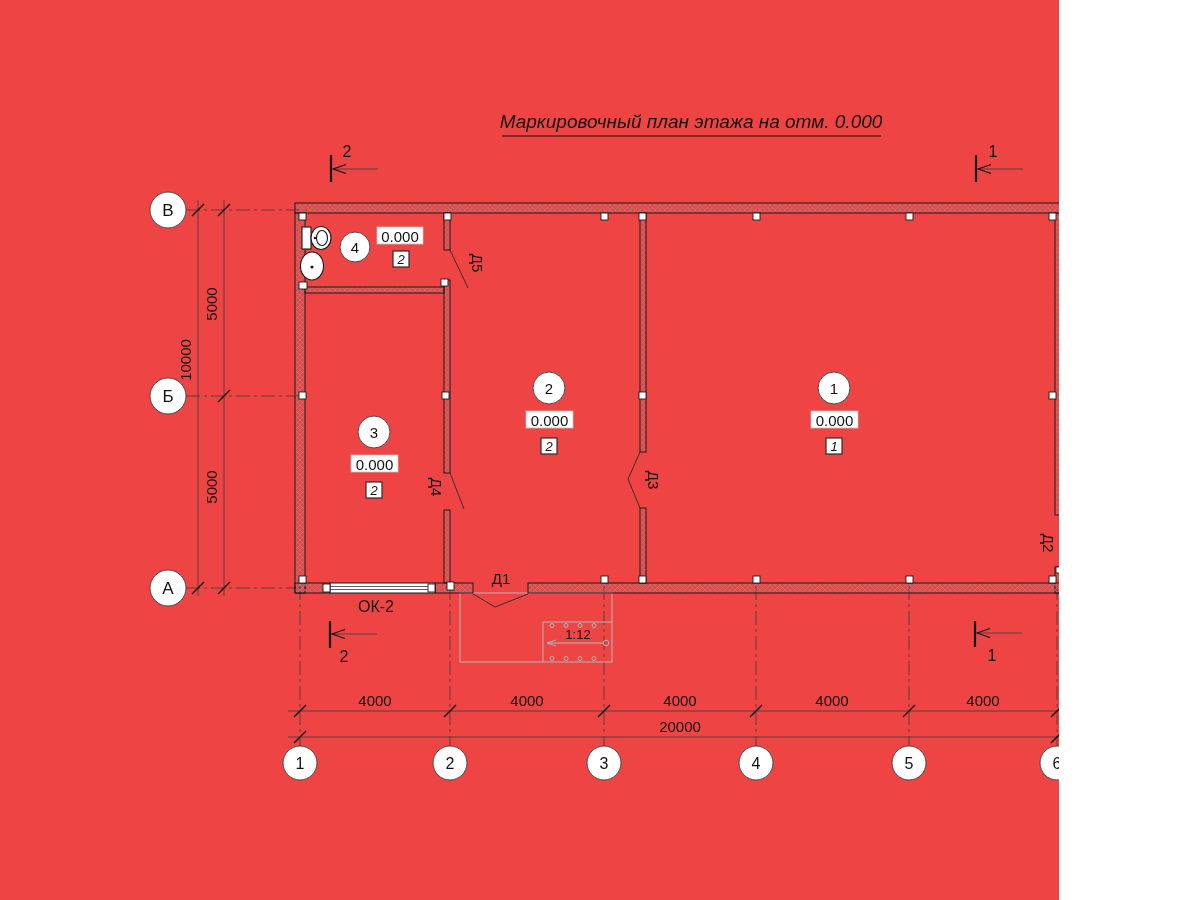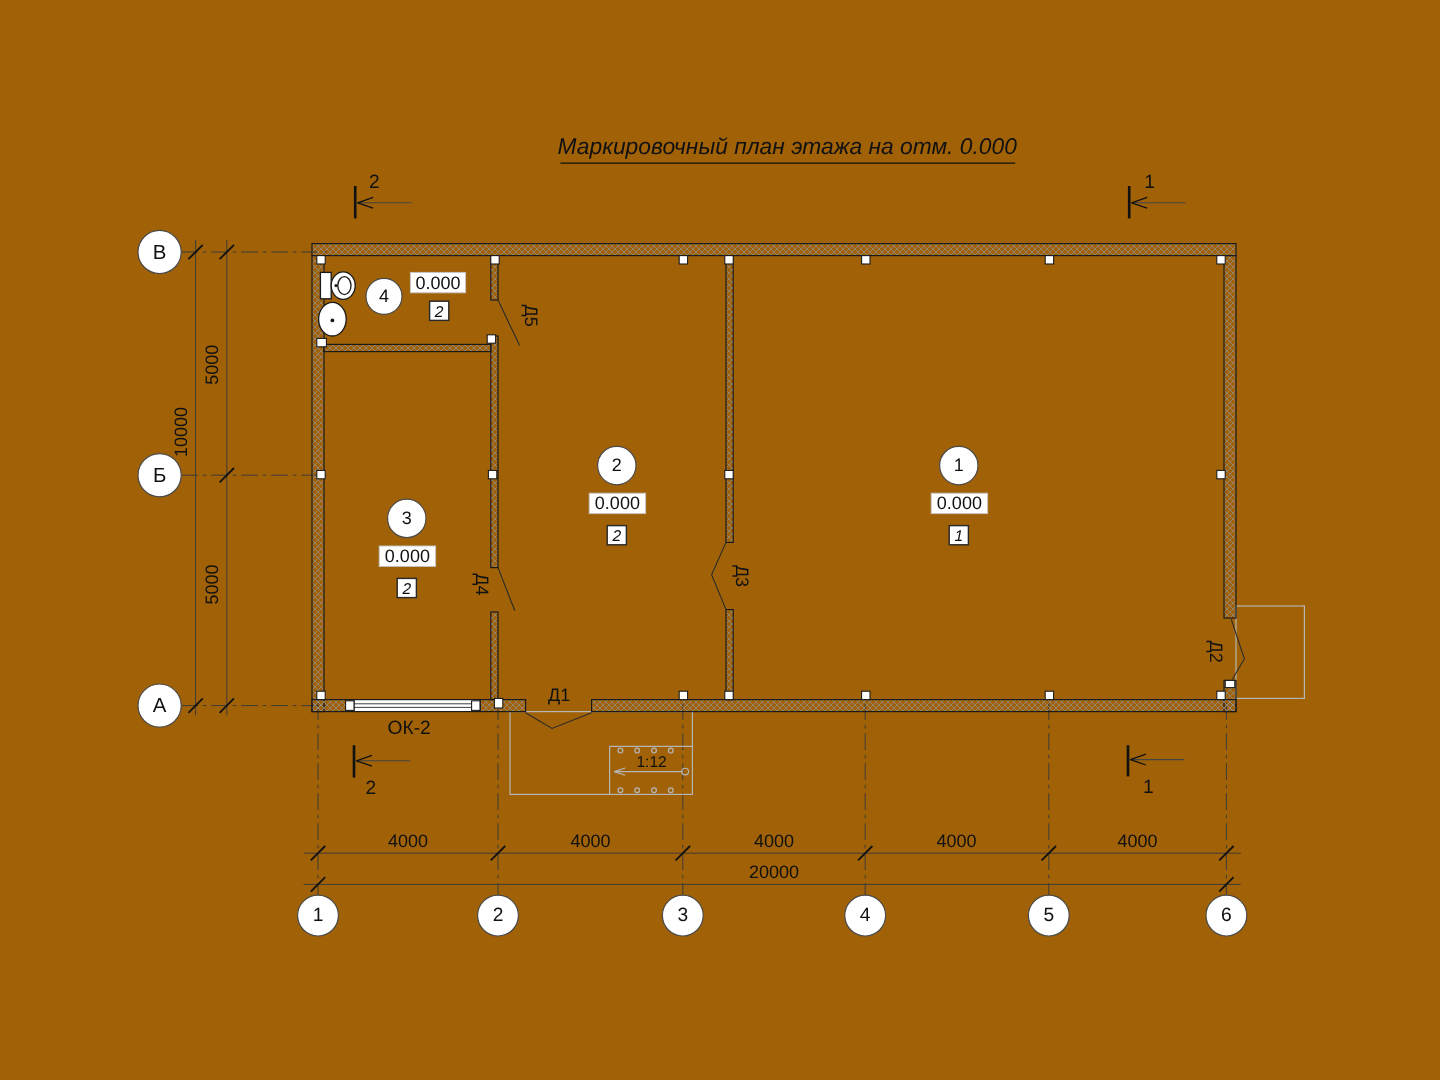--- a/index.html
+++ b/index.html
@@ -1,16 +1,16 @@
 <!DOCTYPE html>
 <html><head>
 <meta charset="utf-8">
 <style>
   html,body{margin:0;padding:0;background:#ffffff;}
-  .stage{width:1200px;height:900px;position:relative;background:#a16207;overflow:hidden;}
+  .stage{width:1024px;height:900px;position:relative;background:#ef4444;overflow:hidden;padding-left:35px;}
   svg{display:block;}
   text{font-family:"Liberation Sans","DejaVu Sans",sans-serif;fill:#111;}
   .title-text{font-size:19px;font-style:italic;}
   .t16{font-size:16px;}
   .t15{font-size:15px;}
   .t13{font-size:13px;}
   .t17{font-size:17px;}
   .italic{font-style:italic;}
   .thin{stroke:#3a3a3a;stroke-width:0.8;fill:none;}
   .wall{fill:url(#hatch);stroke:#1a1a1a;stroke-width:1;}

